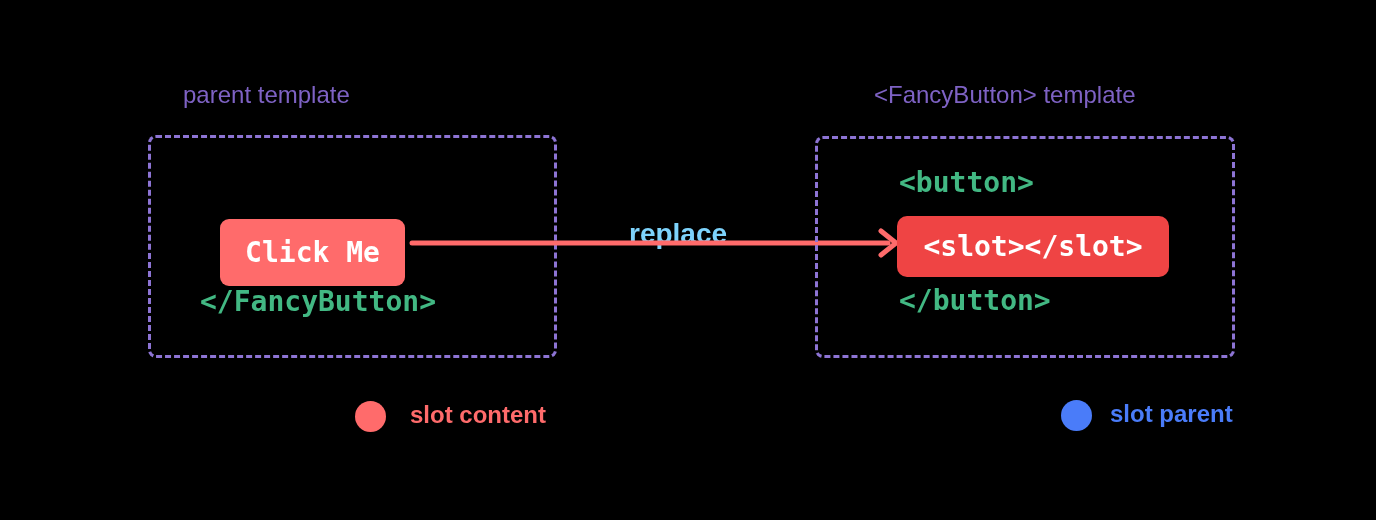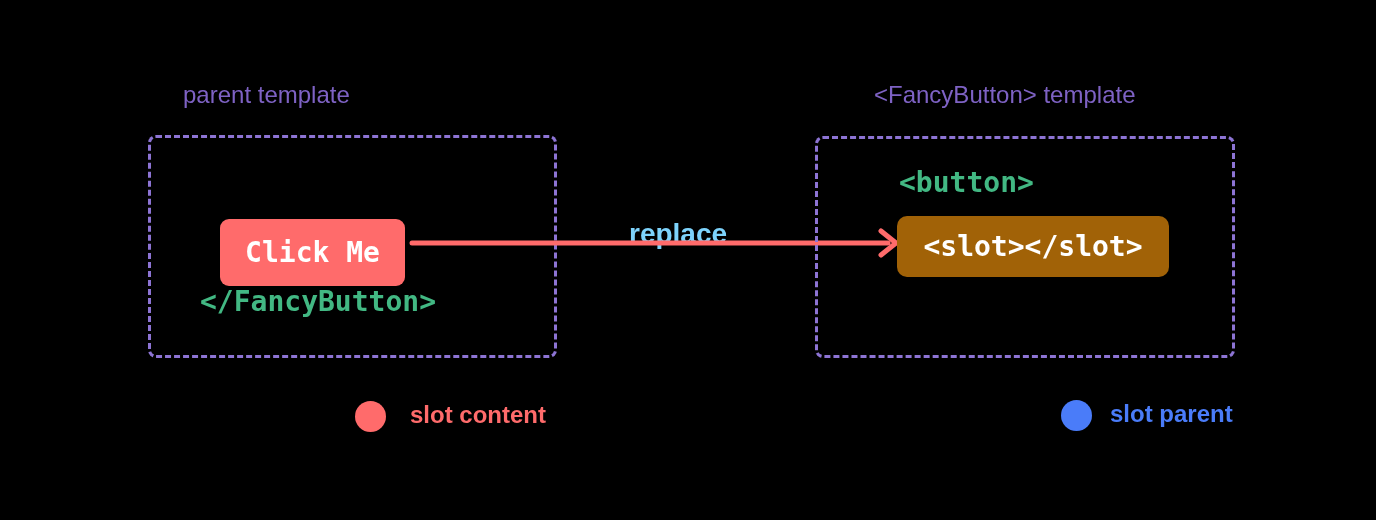--- a/index.html
+++ b/index.html
@@ -48,21 +48,21 @@
     font-weight: 700;
     font-size: 28px;
     color: #ffffff;
     white-space: nowrap;
   }
   .pill.red {
     background: #ff6b6b;
     border-radius: 9px;
   }
   .pill.blue {
-    background: #a16207;
+    background: #ef4444;
     border-radius: 10px;
   }
   .arrow-wrap {
     position: absolute;
     left: 404px;
     top: 225px;
     width: 504px;
     height: 36px;
   }
   .arrow-label {
@@ -117,20 +117,21 @@
     </svg>
   </div>
 
   <div class="panel-title" style="left:839px; top:83px;">&lt;FancyButton&gt; template</div>
 
   <div class="dash-box" style="left:815px; top:136px; width:420px; height:222px;">
     <div class="code-line" style="left:81px; top:30px;text-align:right;">&lt;button&gt;</div>
     <div class="pill blue" style="left:79px; top:77px; width:272px; height:61px;">
       <span>&lt;slot&gt;&lt;/slot&gt;</span>
     </div>
+    <div class="code-line" style="left:81px; top:148px;">&lt;/button&gt;</div>
   </div>
 
   <div class="legend-dot red" style="left:355px; top:401px;"></div>
   <div class="legend-label red" style="left:410px; top:403px;">slot content</div>
 
   <div class="legend-dot blue" style="left:1061px; top:400px;"></div>
   <div class="legend-label blue" style="left:1110px; top:402px;">slot parent</div>
 
 </div>
 

